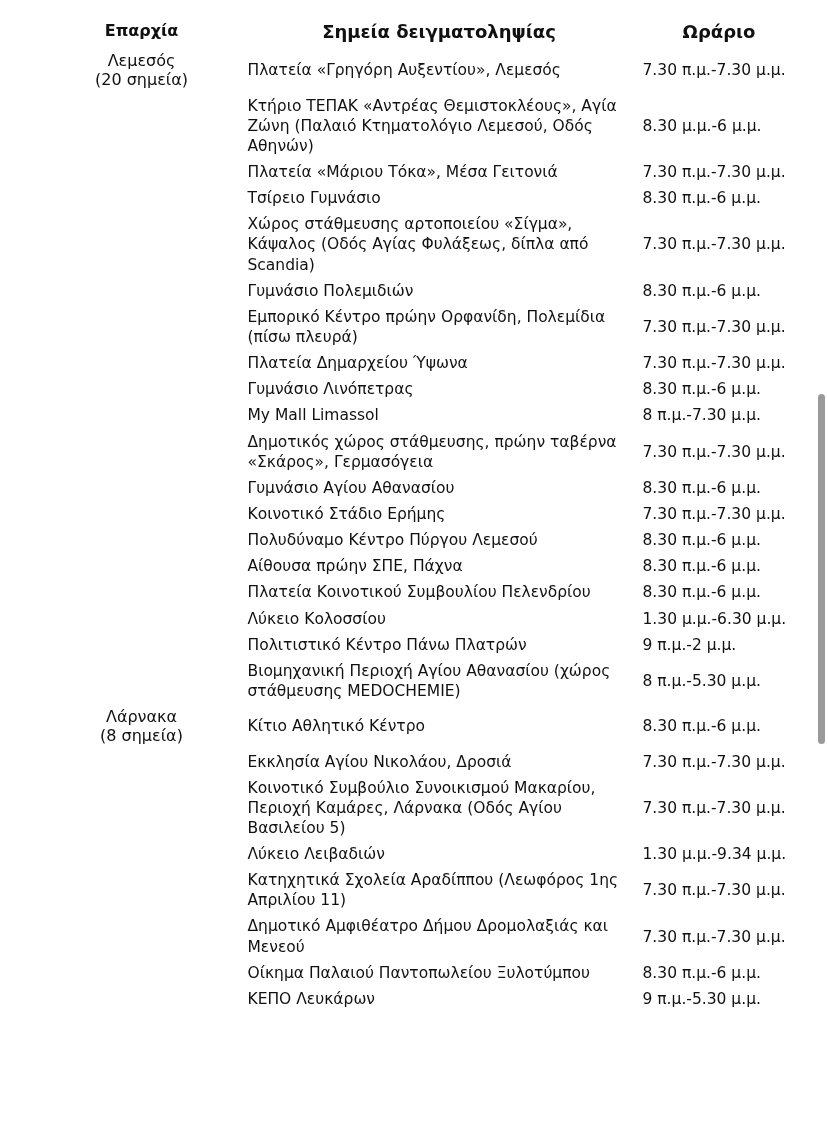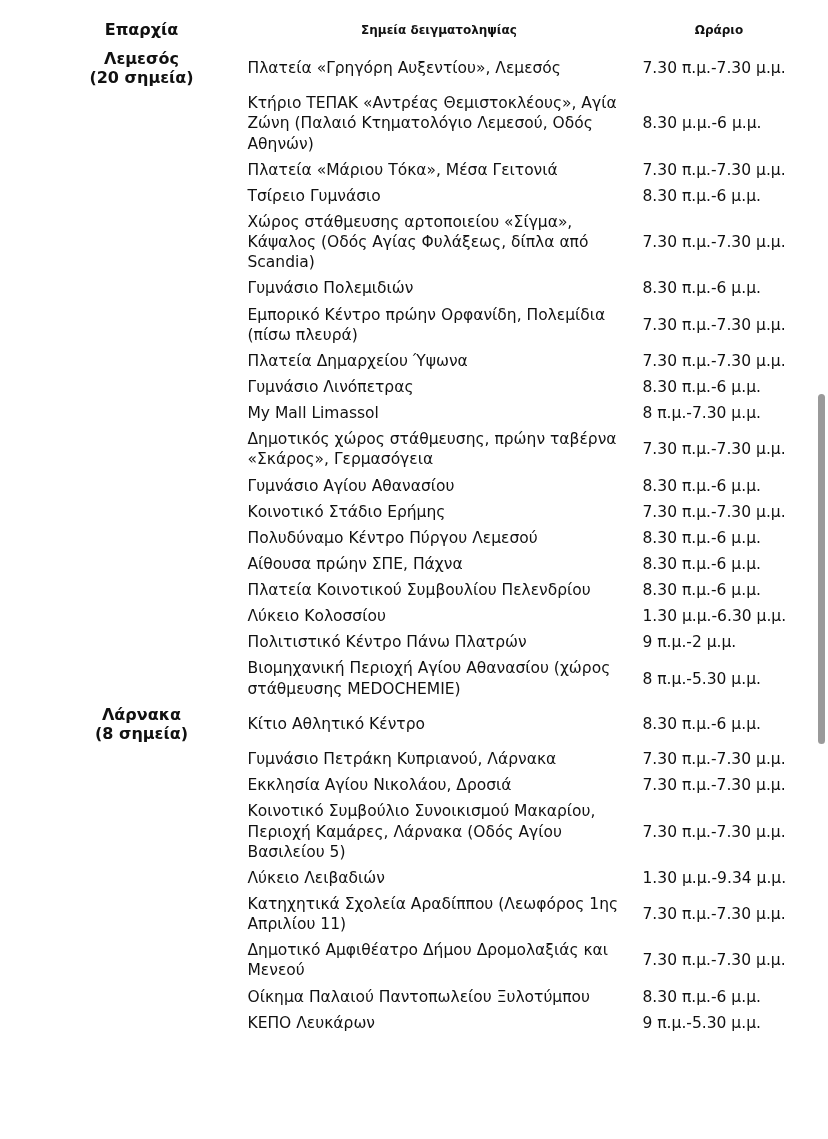--- a/index.html
+++ b/index.html
@@ -31,30 +31,30 @@
   table.sampling col.c-district { width: 200px; }
   table.sampling col.c-point    { width: 395px; }
   table.sampling col.c-hours    { width: 165px; }
 
   th, td {
     border: none;
     vertical-align: middle;
     padding: 3px 6px;
   }
   th.head {
-    font-size: 12px;
+    font-size: 18px;
     font-weight: bold;
     text-align: center;
     padding-bottom: 6px;
     line-height: 1.18;
   }
   th.head.district { font-size: 16px; }
   td.district {
     font-size: 16px;
-    font-weight: bold;
+    font-weight: normal;
     text-align: center;
     line-height: 1.2;
     vertical-align: top;
   }
   td.point {
     font-size: 15.5px;
     text-align: left;
     line-height: 1.3;
   }
   td.hours {
@@ -185,25 +185,20 @@
           <td class="point">Βιομηχανική Περιοχή Αγίου Αθανασίου (χώρος στάθμευσης MEDOCHEMIE)</td>
           <td class="hours">8 π.μ.-5.30 μ.μ.</td>
         </tr>
         <tr>
           <td class="district"><span>Λάρνακα</span><br><span>(8 σημεία)</span></td>
           <td class="point">Κίτιο Αθλητικό Κέντρο</td>
           <td class="hours">8.30 π.μ.-6 μ.μ.</td>
         </tr>
         <tr>
           <td class="district"></td>
-          <td class="point">Γυμνάσιο Πετράκη Κυπριανού, Λάρνακα</td>
-          <td class="hours">7.30 π.μ.-7.30 μ.μ.</td>
-        </tr>
-        <tr>
-          <td class="district"></td>
           <td class="point">Εκκλησία Αγίου Νικολάου, Δροσιά</td>
           <td class="hours">7.30 π.μ.-7.30 μ.μ.</td>
         </tr>
         <tr>
           <td class="district"></td>
           <td class="point">Κοινοτικό Συμβούλιο Συνοικισμού Μακαρίου, Περιοχή Καμάρες, Λάρνακα (Οδός Αγίου Βασιλείου 5)</td>
           <td class="hours">7.30 π.μ.-7.30 μ.μ.</td>
         </tr>
         <tr>
           <td class="district"></td>

